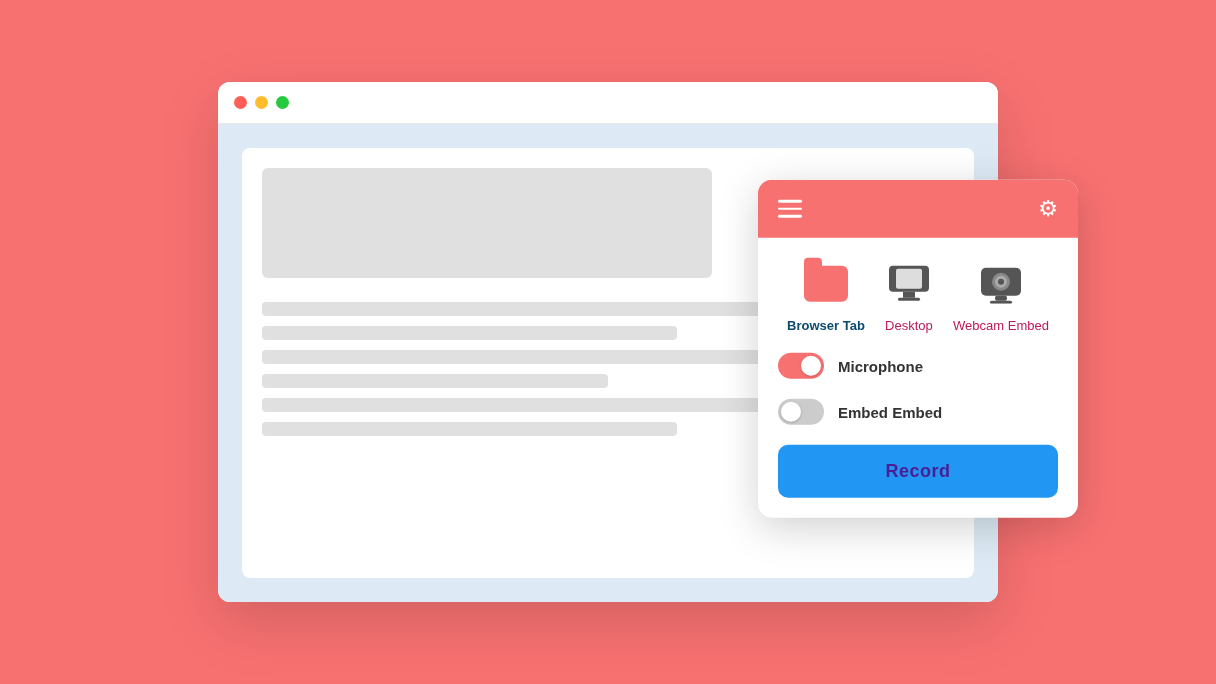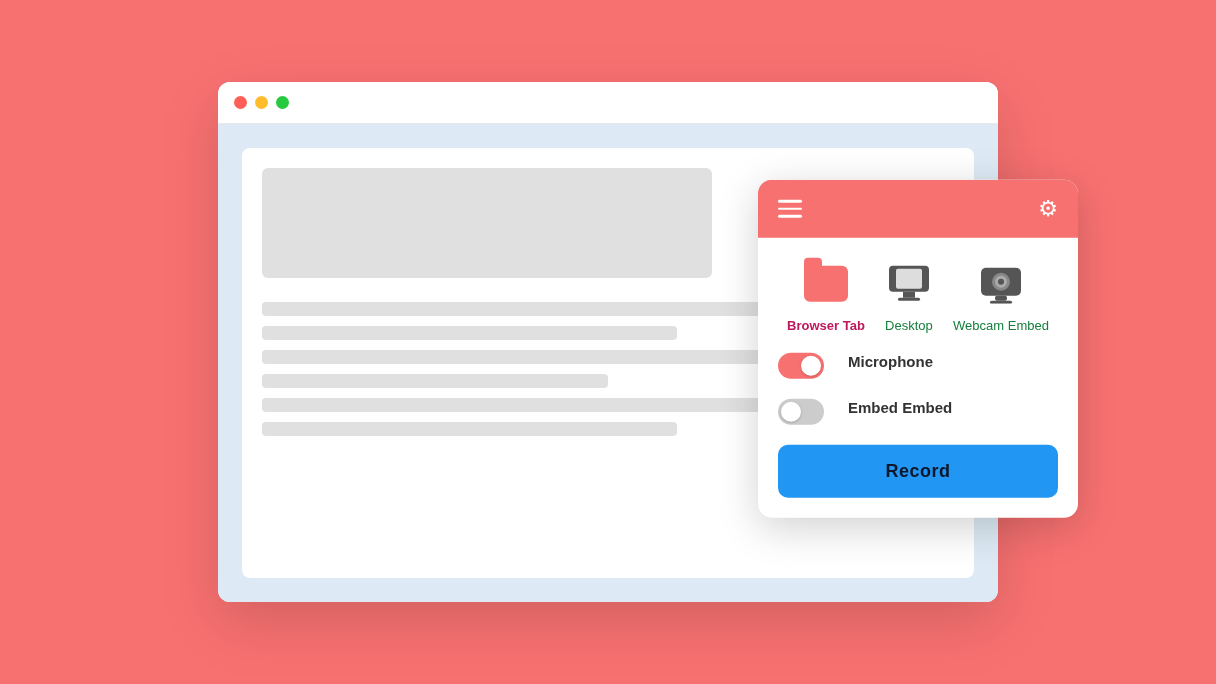--- a/index.html
+++ b/index.html
@@ -168,26 +168,26 @@
     .mode-icon-wrap {
       width: 52px;
       height: 52px;
       display: flex;
       align-items: center;
       justify-content: center;
     }
 
     .mode-label {
       font-size: 13px;
-      color: #15803d;
+      color: #be185d;
       font-weight: 500;
     }
 
     .mode-label.active {
-      color: #be185d;
+      color: #0c4a6e;
       font-weight: 600;
       text-align: center;
     }
 
     
     .folder-icon {
       width: 44px;
       height: 36px;
       background: #f87171;
       border-radius: 0 6px 6px 6px;
@@ -206,22 +206,22 @@
 
     
     .monitor-icon svg,
     .webcam-icon svg {
       fill: #555;
     }
 
     
     .toggle-row {
       display: flex;
-      align-items: flex-start;
-      gap: 24px;
+      align-items: center;
+      gap: 14px;
     }
 
     .toggle {
       position: relative;
       width: 46px;
       height: 26px;
       border-radius: 13px;
       cursor: pointer;
       flex-shrink: 0;
     }
@@ -255,21 +255,21 @@
 
     .toggle-label {
       font-size: 15px;
       font-weight: 600;
       color: #333;
     }
 
     
     .record-btn {
       background: #2196f3;
-      color: #0f172a;
+      color: #4c1d95;
       border: none;
       border-radius: 10px;
       padding: 16px;
       width: 100%;
       font-size: 18px;
       font-weight: 700;
       cursor: pointer;
       letter-spacing: 0.5px;
     }
 

